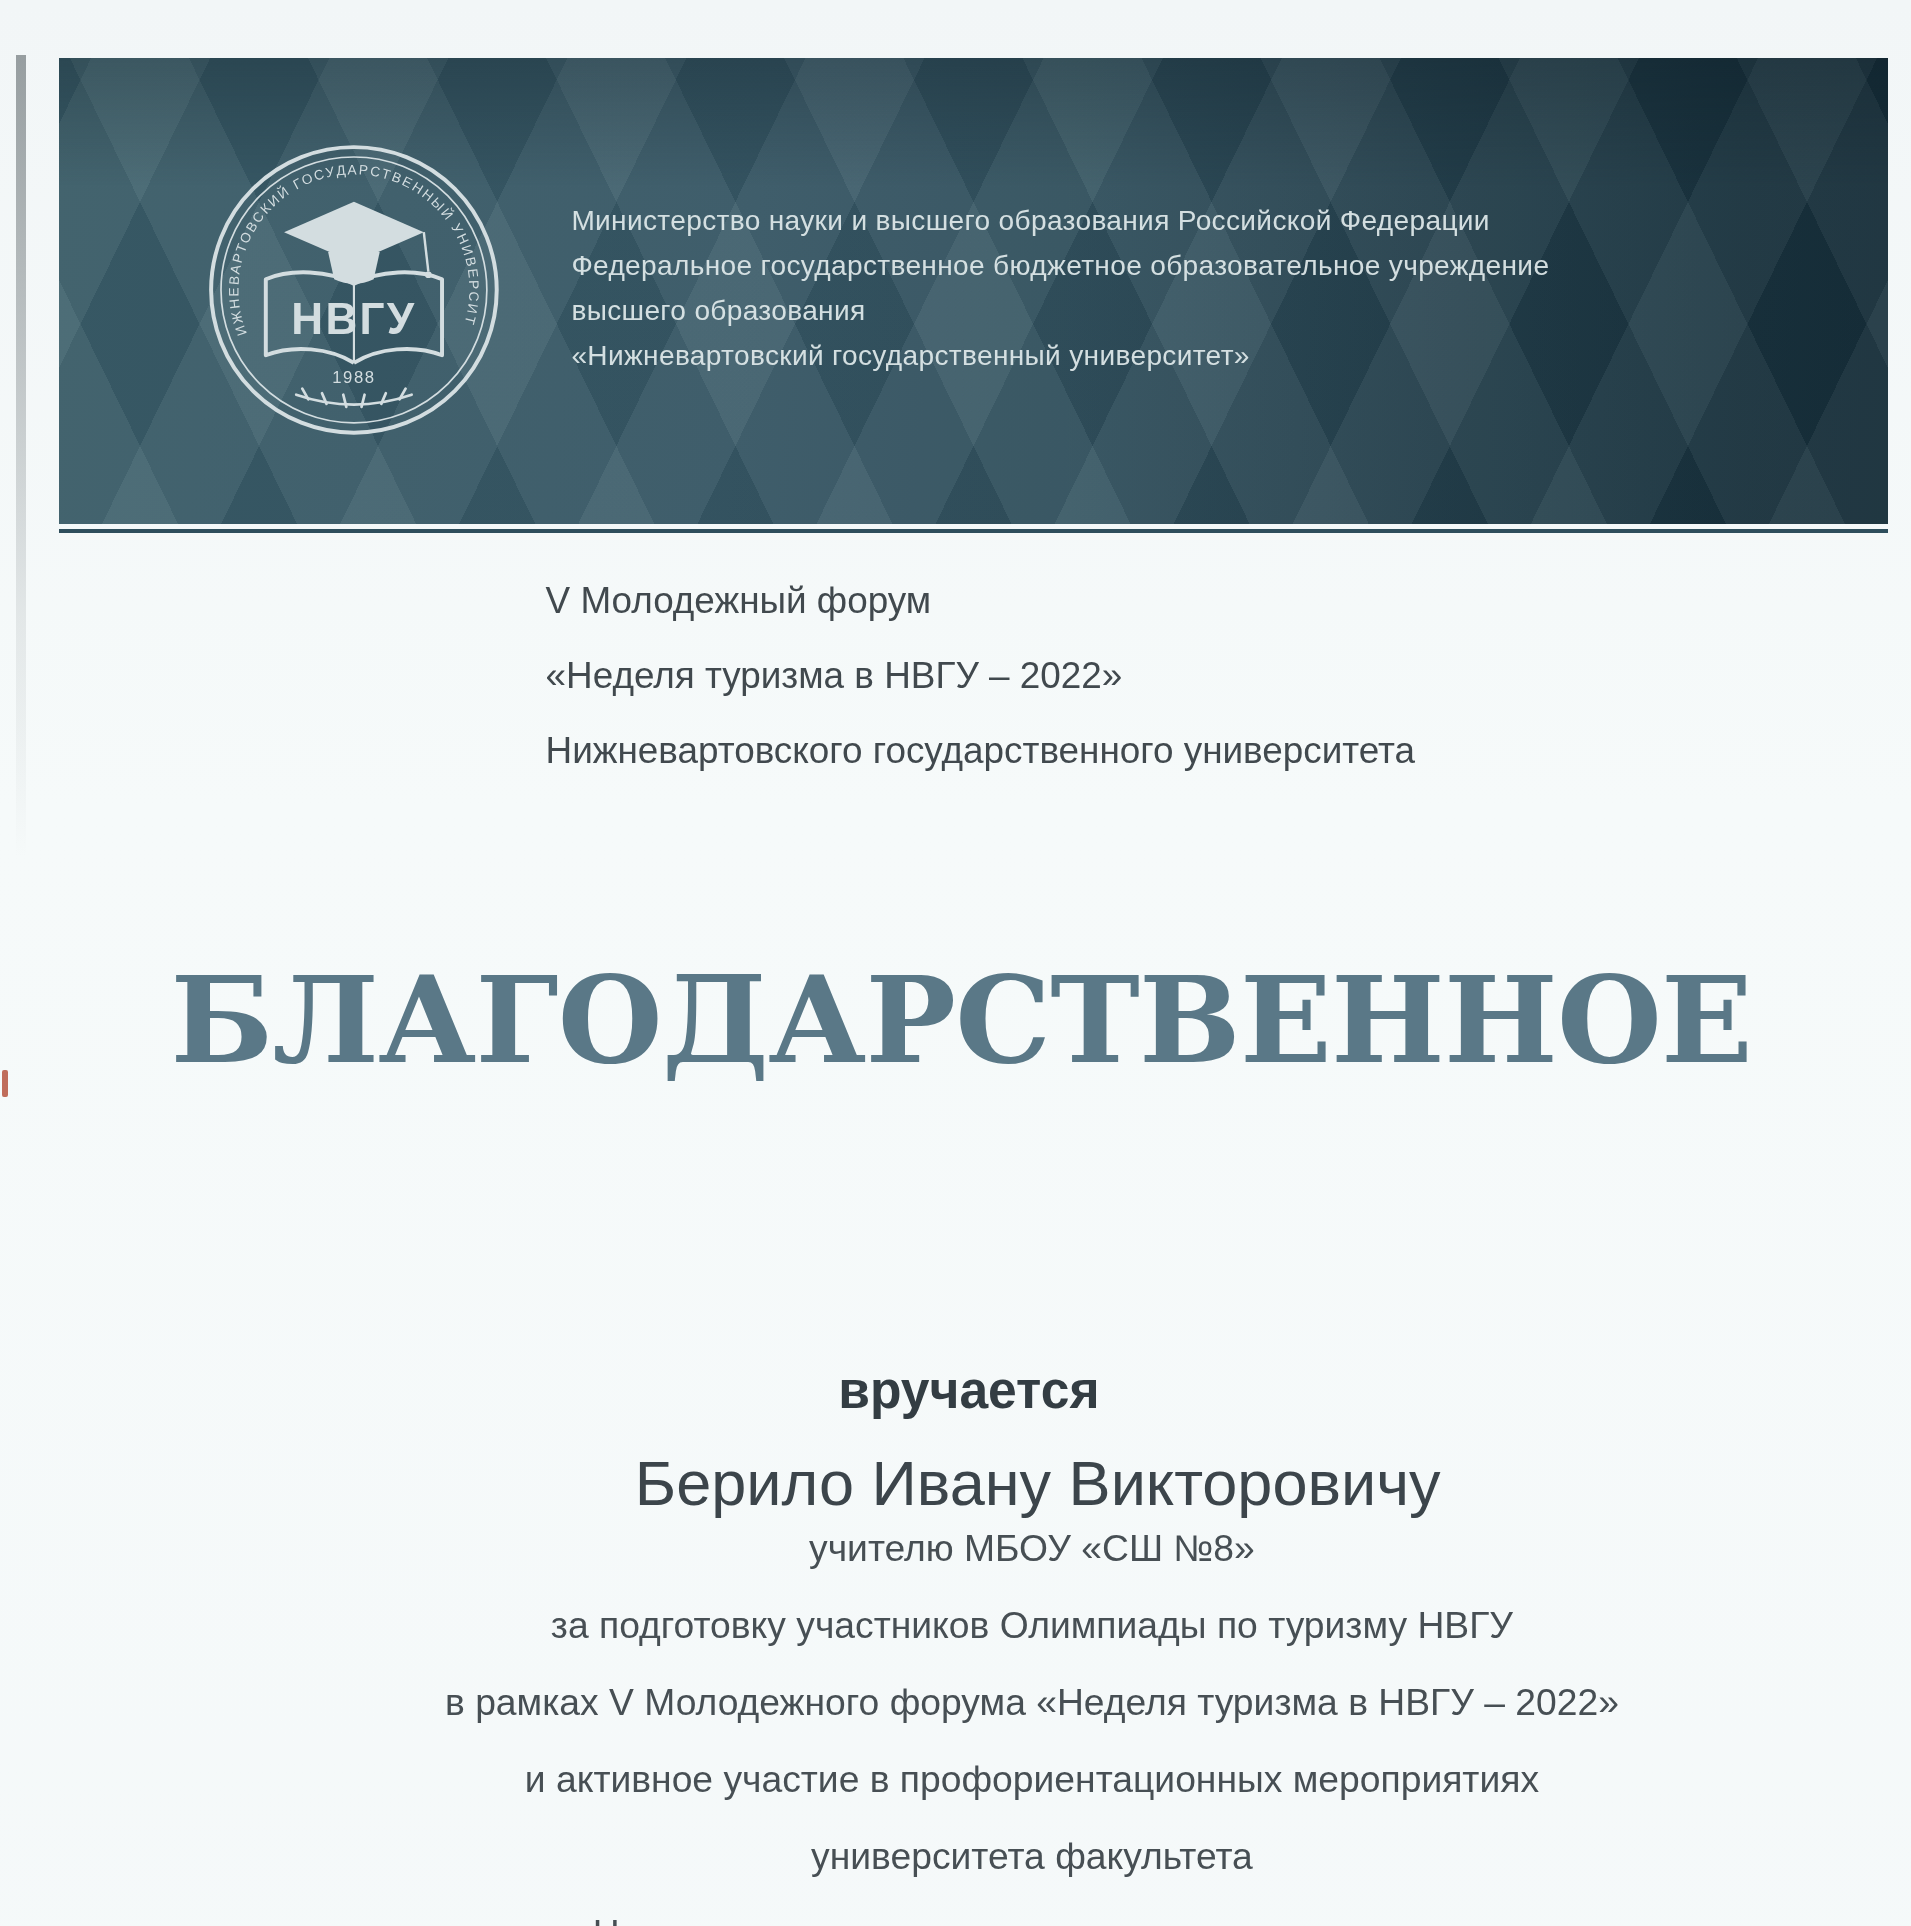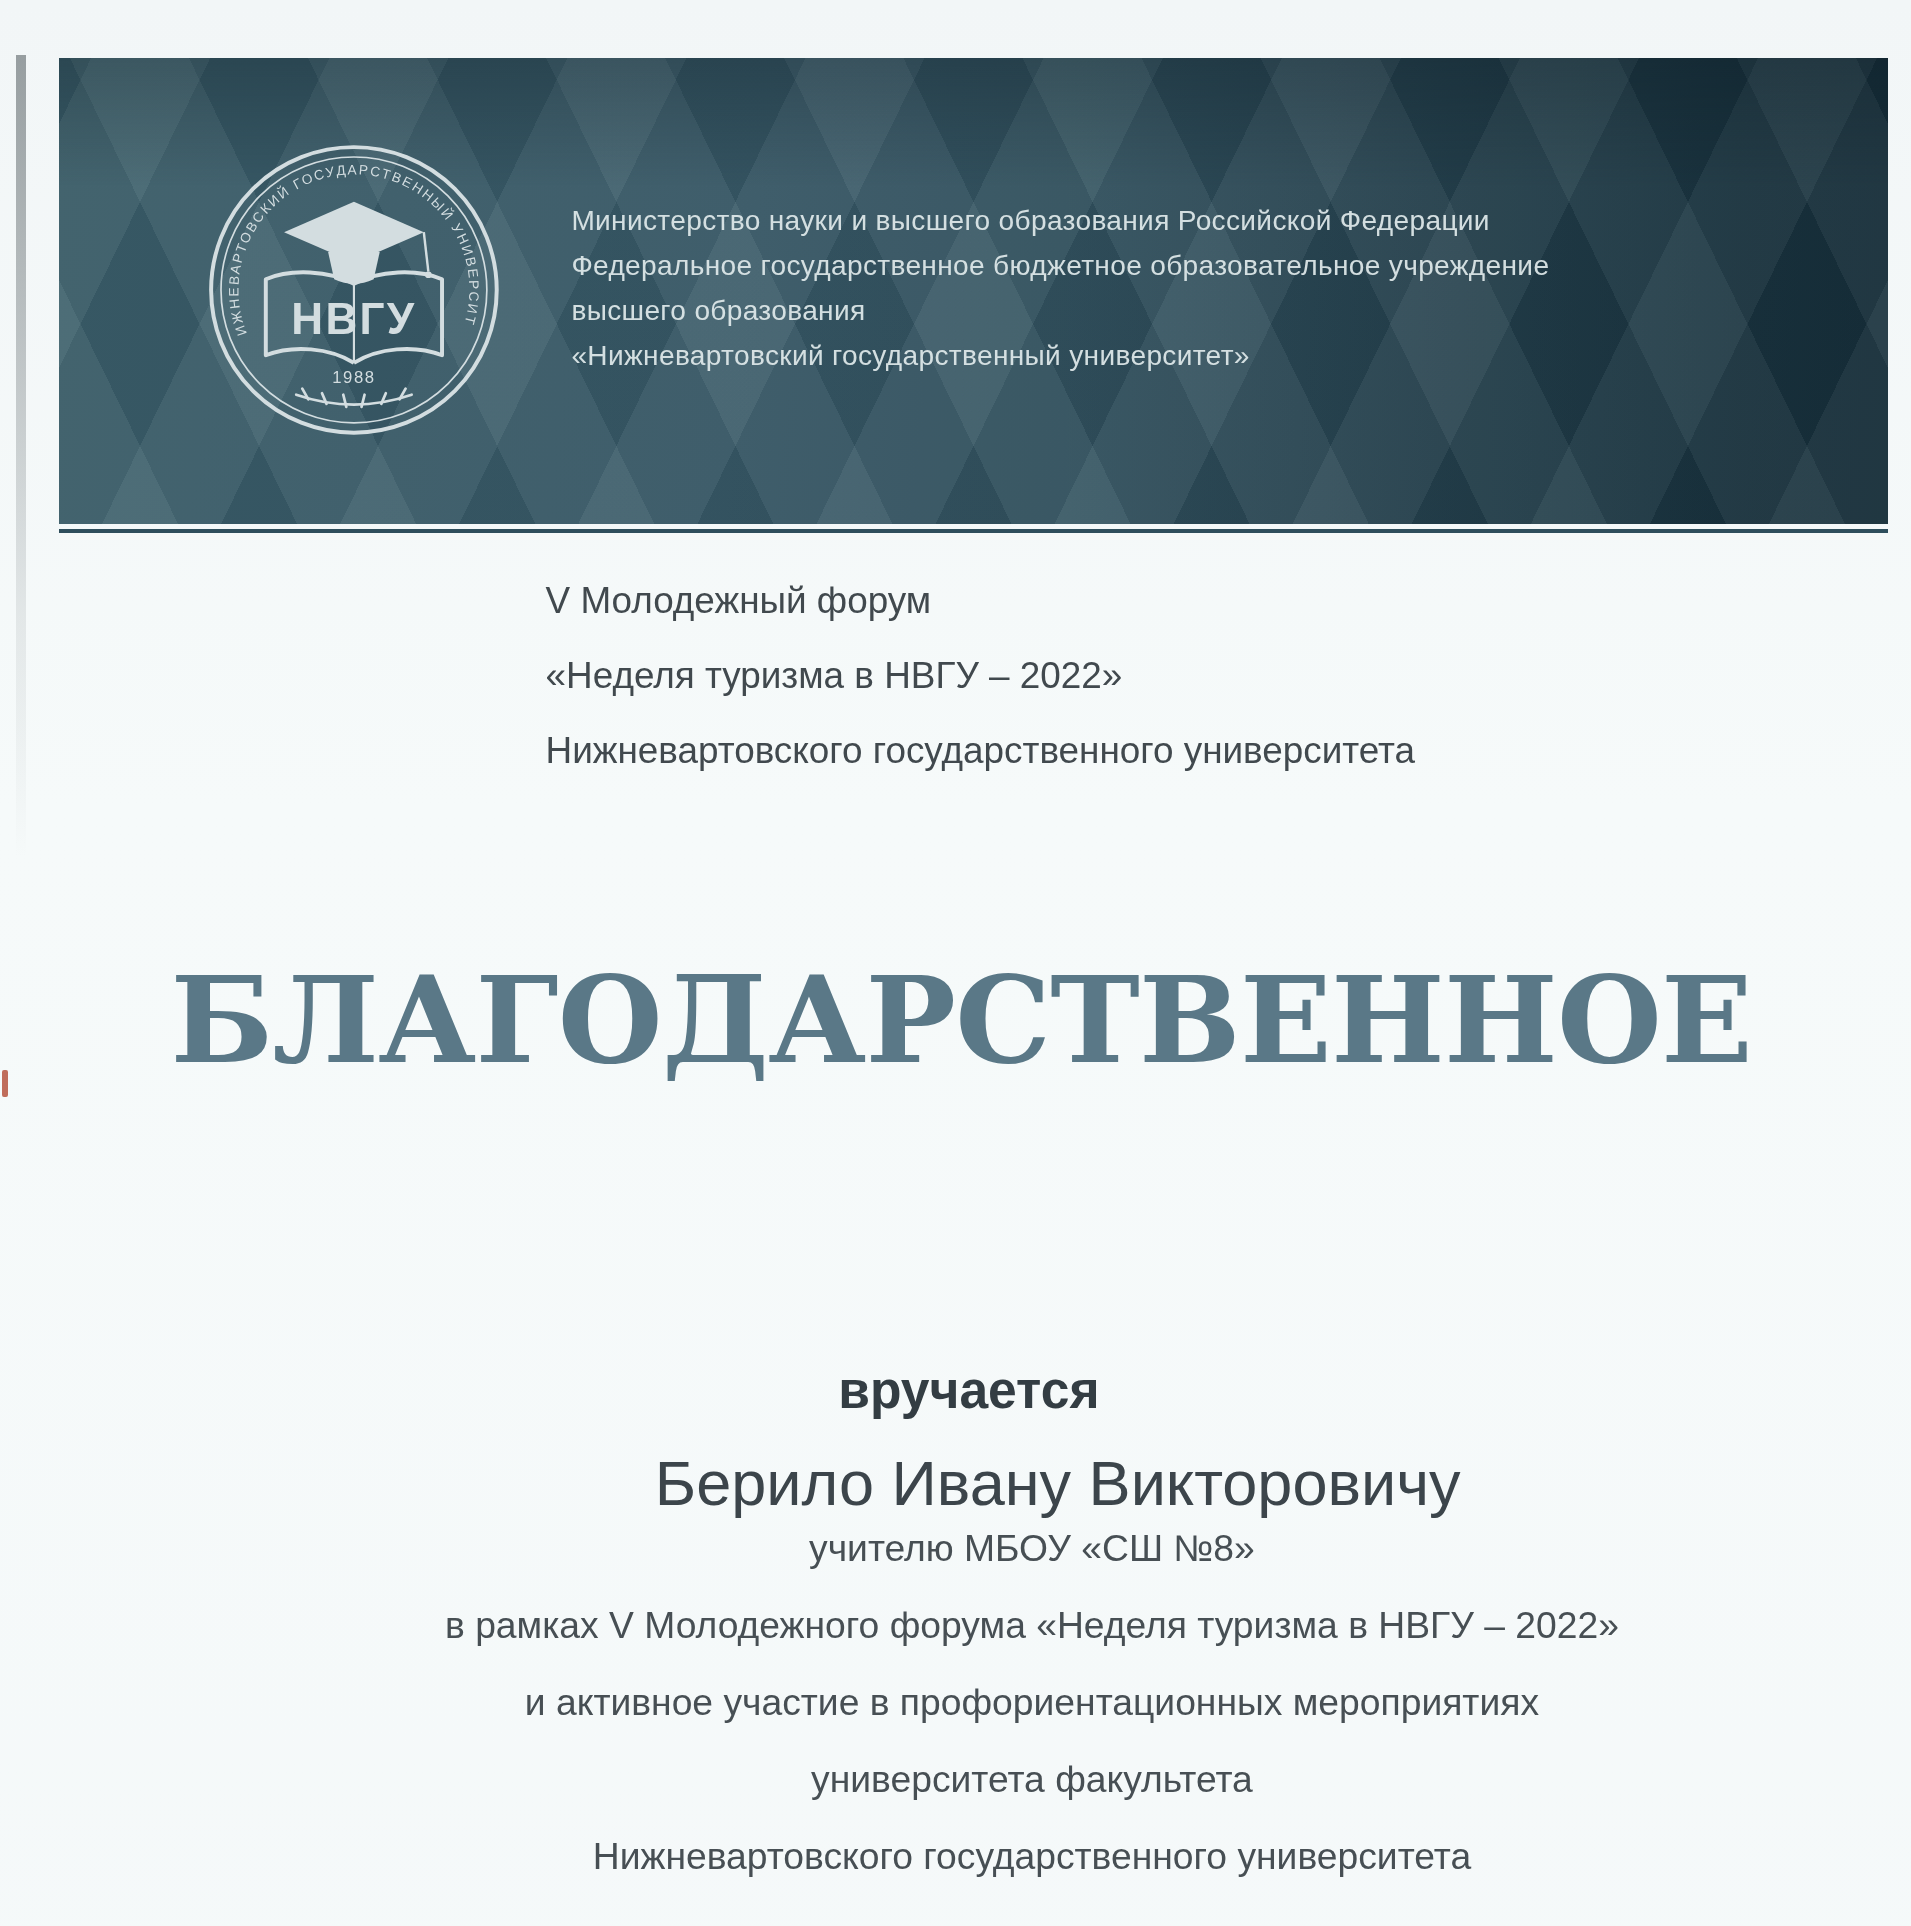--- a/index.html
+++ b/index.html
@@ -56,21 +56,21 @@
     text-align:right;font-family:"DejaVu Serif", serif;font-weight:700;
     color:#5a7887;font-size:6.3vw;line-height:7.7vw;letter-spacing:-0.04vw;white-space:nowrap;
   }
   
   .presented{
     position:absolute;left:50.7vw;top:71.26vw;transform:translateX(-50%);
     font-weight:700;color:#333d43;font-size:2.7vw;line-height:3vw;white-space:nowrap;
   }
   .recipient{
     position:absolute;left:54.3vw;top:75.61vw;transform:translateX(-50%);
-    color:#3c454b;font-size:3.3vw;line-height:4vw;white-space:nowrap;margin-left:20px;
+    color:#3c454b;font-size:3.3vw;line-height:4vw;white-space:nowrap;
   }
   .reason{
     position:absolute;left:54.0vw;top:79.0vw;transform:translateX(-50%);
     text-align:center;color:#474f54;font-size:1.95vw;line-height:4.03vw;white-space:nowrap;
   }
   svg text{font-family:"Liberation Sans", sans-serif;}
 </style>
 </head>
 <body>
 
@@ -131,20 +131,21 @@
   </div>
 
   <div class="main-title">
     <div>БЛАГОДАРСТВЕННОЕ</div>
   </div>
 
   <div class="presented">вручается</div>
   <div class="recipient">Берило Ивану Викторовичу</div>
   <div class="reason">
     <div>учителю МБОУ «СШ №8»</div>
+    <div>за подготовку участников Олимпиады по туризму НВГУ</div>
     <div>в рамках V Молодежного форума «Неделя туризма в НВГУ – 2022»</div>
     <div>и активное участие в профориентационных мероприятиях</div>
     <div>университета факультета</div>
     <div>Нижневартовского государственного университета</div>
   </div>
 
 </div>
 
 
 </body></html>

